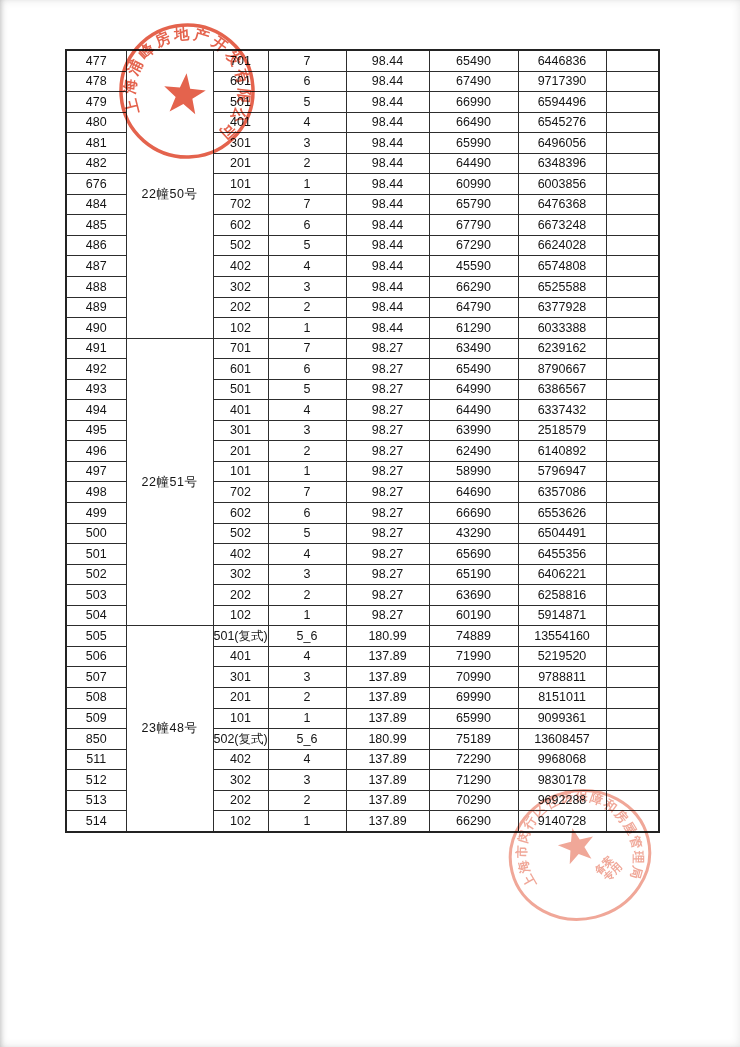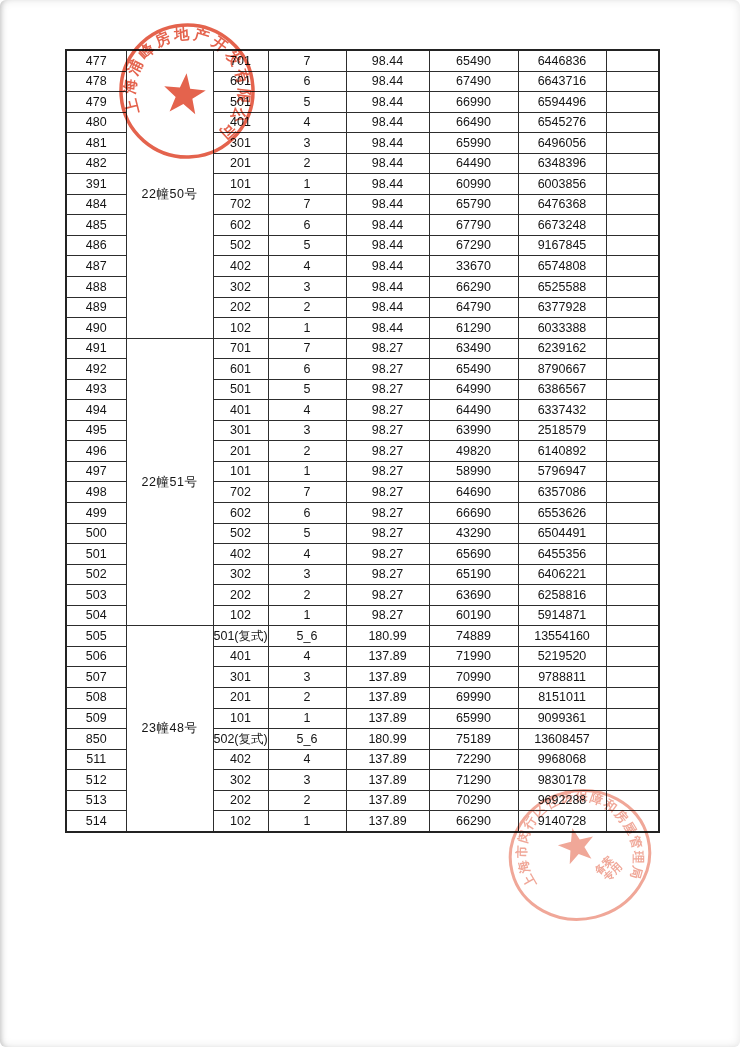--- a/index.html
+++ b/index.html
@@ -3,21 +3,20 @@
 <meta charset="utf-8">
 <style>
   html,body { margin:0; padding:0; background:#ffffff; }
   #page {
     position:relative;
     width:740px; height:1047px;
     background:#ffffff;
     overflow:hidden;
     font-family:"Liberation Sans","DejaVu Sans",sans-serif;
     box-shadow: inset 0 0 10px rgba(0,0,0,0.10), inset 4px 0 6px -4px rgba(0,0,0,0.25);
-    border-radius: 6px;
   }
   table.price-table {
     position:absolute; left:65px; top:49px;
     width:593px;
     border-collapse:collapse; table-layout:fixed;
     border:2px solid #232323;
   }
   table.price-table td {
     border:1px solid #2d2d2d;
     height:19.55px;
@@ -63,21 +62,21 @@
           <td>65490</td>
           <td>6446836</td>
           <td></td>
         </tr>
         <tr>
           <td>478</td>
           <td>601</td>
           <td>6</td>
           <td>98.44</td>
           <td>67490</td>
-          <td>6643716</td>
+          <td>9717390</td>
           <td></td>
         </tr>
         <tr>
           <td>479</td>
           <td>501</td>
           <td>5</td>
           <td>98.44</td>
           <td>66990</td>
           <td>6594496</td>
           <td></td>
@@ -103,21 +102,21 @@
         <tr>
           <td>482</td>
           <td>201</td>
           <td>2</td>
           <td>98.44</td>
           <td>64490</td>
           <td>6348396</td>
           <td></td>
         </tr>
         <tr>
-          <td>391</td>
+          <td>676</td>
           <td>101</td>
           <td>1</td>
           <td>98.44</td>
           <td>60990</td>
           <td>6003856</td>
           <td></td>
         </tr>
         <tr>
           <td>484</td>
           <td>702</td>
@@ -135,29 +134,29 @@
           <td>67790</td>
           <td>6673248</td>
           <td></td>
         </tr>
         <tr>
           <td>486</td>
           <td>502</td>
           <td>5</td>
           <td>98.44</td>
           <td>67290</td>
-          <td>9167845</td>
+          <td>6624028</td>
           <td></td>
         </tr>
         <tr>
           <td>487</td>
           <td>402</td>
           <td>4</td>
           <td>98.44</td>
-          <td>33670</td>
+          <td>45590</td>
           <td>6574808</td>
           <td></td>
         </tr>
         <tr>
           <td>488</td>
           <td>302</td>
           <td>3</td>
           <td>98.44</td>
           <td>66290</td>
           <td>6525588</td>
@@ -225,21 +224,21 @@
           <td>98.27</td>
           <td>63990</td>
           <td>2518579</td>
           <td></td>
         </tr>
         <tr>
           <td>496</td>
           <td>201</td>
           <td>2</td>
           <td>98.27</td>
-          <td>49820</td>
+          <td>62490</td>
           <td>6140892</td>
           <td></td>
         </tr>
         <tr>
           <td>497</td>
           <td>101</td>
           <td>1</td>
           <td>98.27</td>
           <td>58990</td>
           <td>5796947</td>

